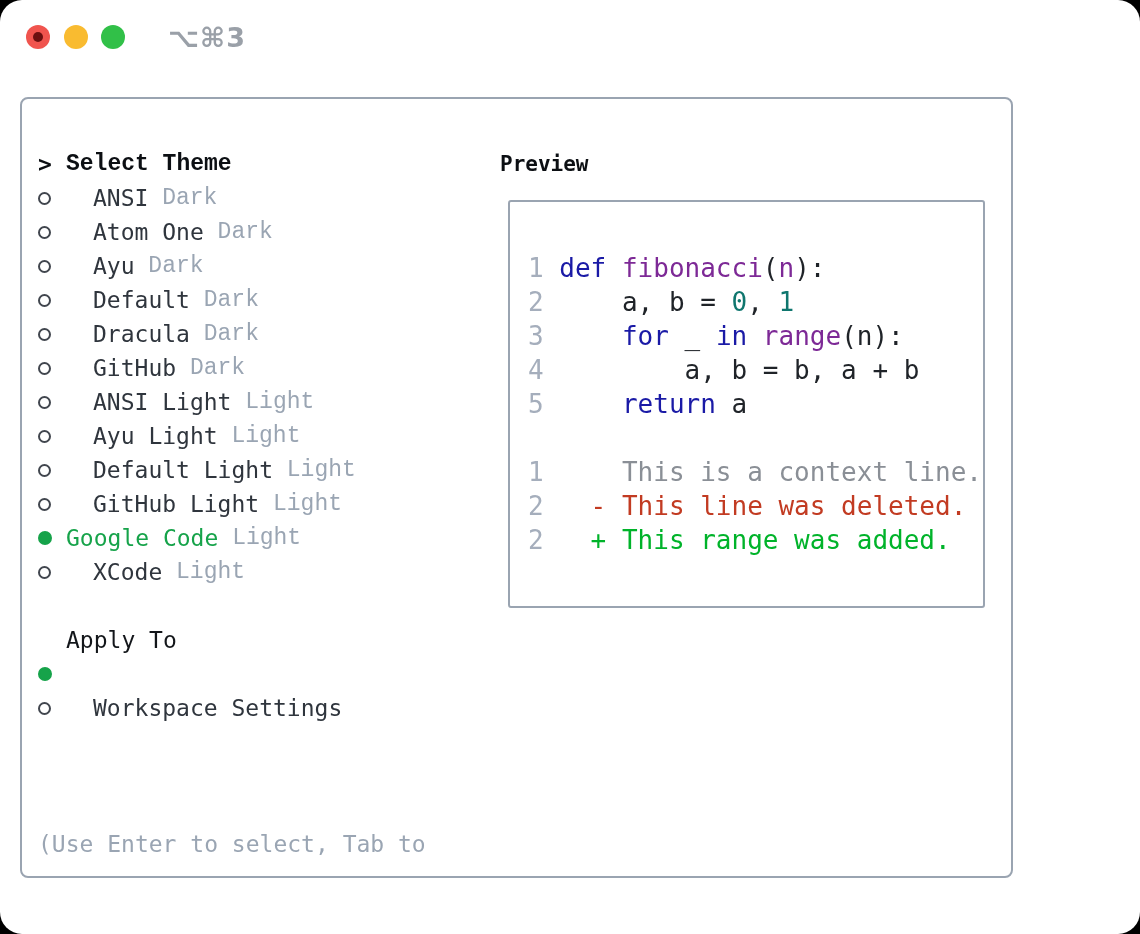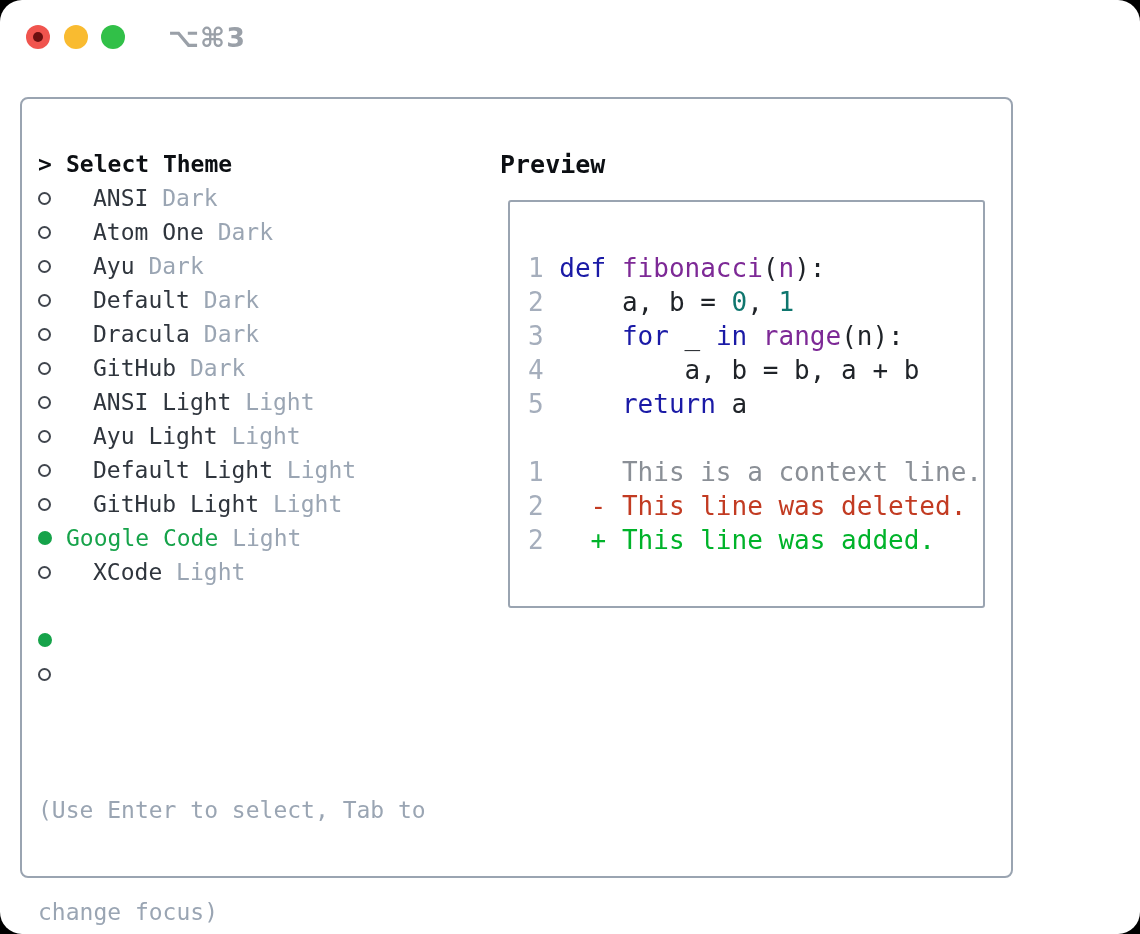--- a/index.html
+++ b/index.html
@@ -30,37 +30,37 @@
   
   .panel {
     position:absolute; left:20px; top:97px; width:993px; height:781px;
     border:2px solid var(--border); border-radius:8px; background:#fff;
   }
   
   .left-col { position:absolute; left:16px; top:48px; }
   .row { display:flex; align-items:center; height:34px; white-space:pre; font-size:23px; }
   .marker { display:inline-flex; align-items:center; justify-content:flex-start; width:28px; flex:0 0 28px; }
   .arrow { font-weight:bold; color:#0c0f13; font-size:23px; }
-  .hdr  { font-weight:bold; color:#0c0f13; }
+  .hdr  { font-weight:bold; color:#0c0f13;font-family:Liberation Mono, monospace; }
   .hdr2 { color:#13161a; }
   .circle {
     width:13px; height:13px; border:2px solid #41464e; border-radius:50%;
     display:inline-block;
   }
   .circle.selected { width:14px; height:14px; background:var(--green); border-color:var(--green); }
   .t-primary { color:#2f353d;margin-left:27px; }
-  .t-muted   { color:var(--muted); }
+  .t-muted   { color:var(--muted);font-family:Liberation Mono, monospace; }
   .t-green   { color:var(--green); }
   .spacer { height:34px; }
   .help { font-size:23px; line-height:34px; color:var(--muted); white-space:pre; }
   
   .preview-header {
     position:absolute; left:478px; top:48px; height:34px;
     display:flex; align-items:center;
-    font-size:25px; font-weight:bold; color:#0c0f13;
+    font-size:21px; font-weight:bold; color:#0c0f13;
   }
   .preview-box {
     position:absolute; left:486px; top:101px; width:477px; height:408px;
     border:2px solid var(--border); border-radius:3px; background:#fff;
     padding:49px 0 4px 18px; overflow:hidden;
   }
   .code-line { white-space:pre; font-size:26px; line-height:34px; height:34px; }
   .ln  { color:var(--line-number); }
   .kw  { color:var(--syn-keyword); }
   .fn  { color:var(--syn-function); }
@@ -103,24 +103,28 @@
           <div class="row"><span class="marker"><span class="circle"></span></span><span class="t-primary">ANSI Light</span><span class="t-muted"> Light</span></div>
           <div class="row"><span class="marker"><span class="circle"></span></span><span class="t-primary">Ayu Light</span><span class="t-muted"> Light</span></div>
           <div class="row"><span class="marker"><span class="circle"></span></span><span class="t-primary">Default Light</span><span class="t-muted"> Light</span></div>
           <div class="row"><span class="marker"><span class="circle"></span></span><span class="t-primary">GitHub Light</span><span class="t-muted"> Light</span></div>
           <div class="row"><span class="marker"><span class="circle selected"></span></span><span class="t-green">Google Code</span><span class="t-muted"> Light</span></div>
           <div class="row"><span class="marker"><span class="circle"></span></span><span class="t-primary">XCode</span><span class="t-muted"> Light</span></div>
         </div>
 
       <div class="spacer"></div>
 
+      <div class="row">
+        <span class="marker"></span>
+        <span class="hdr2">Apply To</span>
+      </div>
 
       <div id="apply-list">
           <div class="row"><span class="marker"><span class="circle selected"></span></span></div>
-          <div class="row"><span class="marker"><span class="circle"></span></span></div>
+          <div class="row"><span class="marker"><span class="circle"></span></span><span class="t-primary">Workspace Settings</span></div>
         </div>
 
       <div class="spacer"></div>
 
       <div class="help">
         <div>(Use Enter to select, Tab to</div>
         <div>change focus)</div>
       </div>
     </div>
 
@@ -131,18 +135,18 @@
           <div class="code-line"><span class="ln">1 </span><span class="kw">def</span><span class="pl"> </span><span class="fn">fibonacci</span><span class="pl">(</span><span class="fn">n</span><span class="pl">):</span></div>
           <div class="code-line"><span class="ln">2 </span><span class="pl">    a, b = </span><span class="num">0</span><span class="pl">, </span><span class="num">1</span></div>
           <div class="code-line"><span class="ln">3 </span><span class="pl">    </span><span class="kw">for</span><span class="pl"> _ </span><span class="kw">in</span><span class="pl"> </span><span class="fn">range</span><span class="pl">(n):</span></div>
           <div class="code-line"><span class="ln">4 </span><span class="pl">        a, b = b, a + b</span></div>
           <div class="code-line"><span class="ln">5 </span><span class="pl">    </span><span class="kw">return</span><span class="pl"> a</span></div>
         </div>
       <div class="code-gap"></div>
       <div id="diff-block">
           <div class="code-line"><span class="ln">1</span><span class="ctx">     This is a context line.</span></div>
           <div class="code-line"><span class="ln">2</span><span class="del">   - This line was deleted.</span></div>
-          <div class="code-line"><span class="ln">2</span><span class="add">   + This line was added.</span></div>
+          <div class="code-line"><span class="ln">2</span><span class="add">   + This range was added.</span></div>
         </div>
     </div>
 
   </div>
 </div>
 
 </body></html>

